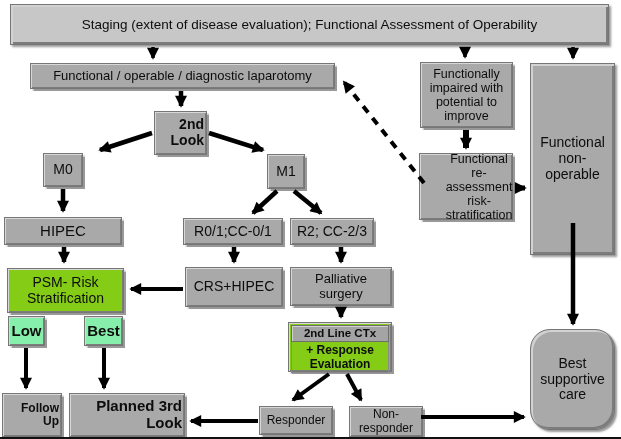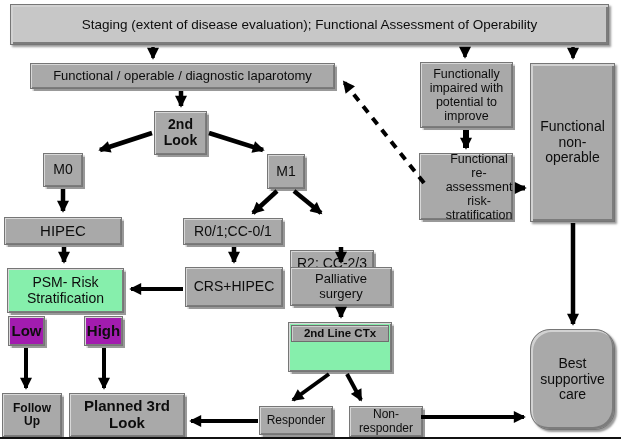--- a/index.html
+++ b/index.html
@@ -12,44 +12,44 @@
     position:absolute;display:flex;align-items:center;justify-content:center;
     text-align:center;color:#0d0d0d;background:#a9a9a9;
     border:1px solid #767676;box-sizing:border-box;line-height:1.12;
     box-shadow:inset 1px 1px 0 #d8d8d8, inset -1px -1px 0 #7c7c7c, 1.5px 1.5px 1px rgba(70,70,70,.55);
     padding:1px 2px;
   }
   .big{
     box-shadow:inset 2px 2px 0 #d2d2d2, inset -2px -2px 0 #7c7c7c, 2px 2px 2px rgba(70,70,70,.55);
   }
   .light{background:#c7c7c7;}
-  .lighter{background:#a21caf;}
-  .dark{background:#86efac;}
-  .bold{font-weight:bold;}
+  .lighter{background:#86efac;}
+  .dark{background:#84cc16;}
+  .bold{font-weight:bold;text-align:right;}
 
   #banner      {left:10px;top:4px;width:599px;height:41px;font-size:13.5px;}
   #laparotomy  {left:30px;top:63px;width:305px;height:26px;font-size:13px;}
   #second-look {left:154px;top:111px;width:53px;height:44px;font-size:14px;}
   #m0          {left:43px;top:153px;width:40px;height:34px;font-size:14px;}
   #m1          {left:267px;top:154px;width:38px;height:35px;font-size:14px;}
   #hipec       {left:4px;top:217px;width:118px;height:28px;font-size:15px;}
   #r01         {left:183px;top:218px;width:100px;height:27px;font-size:14px;}
-  #r2          {left:290px;top:218px;width:84px;height:27px;font-size:14px;margin-top:32px;}
+  #r2          {left:290px;top:218px;width:84px;height:27px;font-size:14px;}
   #psm         {left:7px;top:268px;width:117px;height:45px;font-size:14px;}
   #crs         {left:185px;top:267px;width:98px;height:40px;font-size:14px;}
   #palliative  {left:290px;top:267px;width:102px;height:39px;font-size:13px;}
   #low         {left:8px;top:316px;width:37px;height:30px;font-size:15px;}
   #high        {left:84px;top:316px;width:39px;height:30px;font-size:15px;}
   #follow-up   {left:2px;top:393px;width:60px;height:44px;font-size:12px;}
   #planned-3rd {left:69px;top:393px;width:116px;height:44px;font-size:15px;}
   #responder   {left:259px;top:406px;width:74px;height:29px;font-size:12px;}
   #non-responder{left:349px;top:406px;width:74px;height:31px;font-size:12px;}
   #impaired    {left:420px;top:62px;width:93px;height:66px;font-size:12.5px;}
   #reassess    {left:419px;top:153px;width:94px;height:67px;font-size:12.5px;padding-left:28px;}
-  #non-operable{left:530px;top:63px;width:85px;height:159px;font-size:14px;}
+  #non-operable{left:530px;top:63px;width:85px;height:192px;font-size:14px;}
   #bsc         {left:530px;top:329px;width:85px;height:101px;font-size:14px;border-radius:20px;}
 
   #ctx{left:288px;top:322px;width:104px;height:50px;flex-direction:column;
        justify-content:space-between;padding:2px;}
   #ctx .strip{
     width:100%;box-sizing:border-box;border:1px solid #6e6e6e;background:#a4a4a4;
     font-weight:bold;font-size:11.5px;padding:1px 0;
     box-shadow:inset 1px 1px 0 #cfcfcf;
   }
   #ctx .body{
@@ -72,24 +72,25 @@
   <div class="box" id="m1">M1</div>
   <div class="box" id="hipec">HIPEC</div>
   <div class="box" id="r01">R0/1;CC-0/1</div>
   <div class="box" id="r2">R2; CC-2/3</div>
   <div class="box dark" id="psm">PSM- Risk Stratification</div>
   <div class="box" id="crs">CRS+HIPEC</div>
   <div class="box" id="palliative">Palliative surgery</div>
 
   <div class="box dark" id="ctx">
     <div class="strip">2nd Line CTx</div>
+    <div class="body">+ Response Evaluation</div>
   </div>
 
   <div class="box lighter bold" id="low">Low</div>
-  <div class="box lighter bold" id="high">High</div>
+  <div class="box lighter bold" id="high">Best</div>
   <div class="box bold" id="follow-up">Follow Up</div>
   <div class="box bold" id="planned-3rd">Planned 3rd Look</div>
   <div class="box" id="responder">Responder</div>
   <div class="box" id="non-responder">Non-responder</div>
 
   <div class="box" id="impaired">Functionally impaired with potential to improve</div>
   <div class="box" id="reassess">Functional re-assessment risk-stratification</div>
   <div class="box big" id="non-operable">Functional non-operable</div>
   <div class="box big" id="bsc">Best supportive care</div>
 

